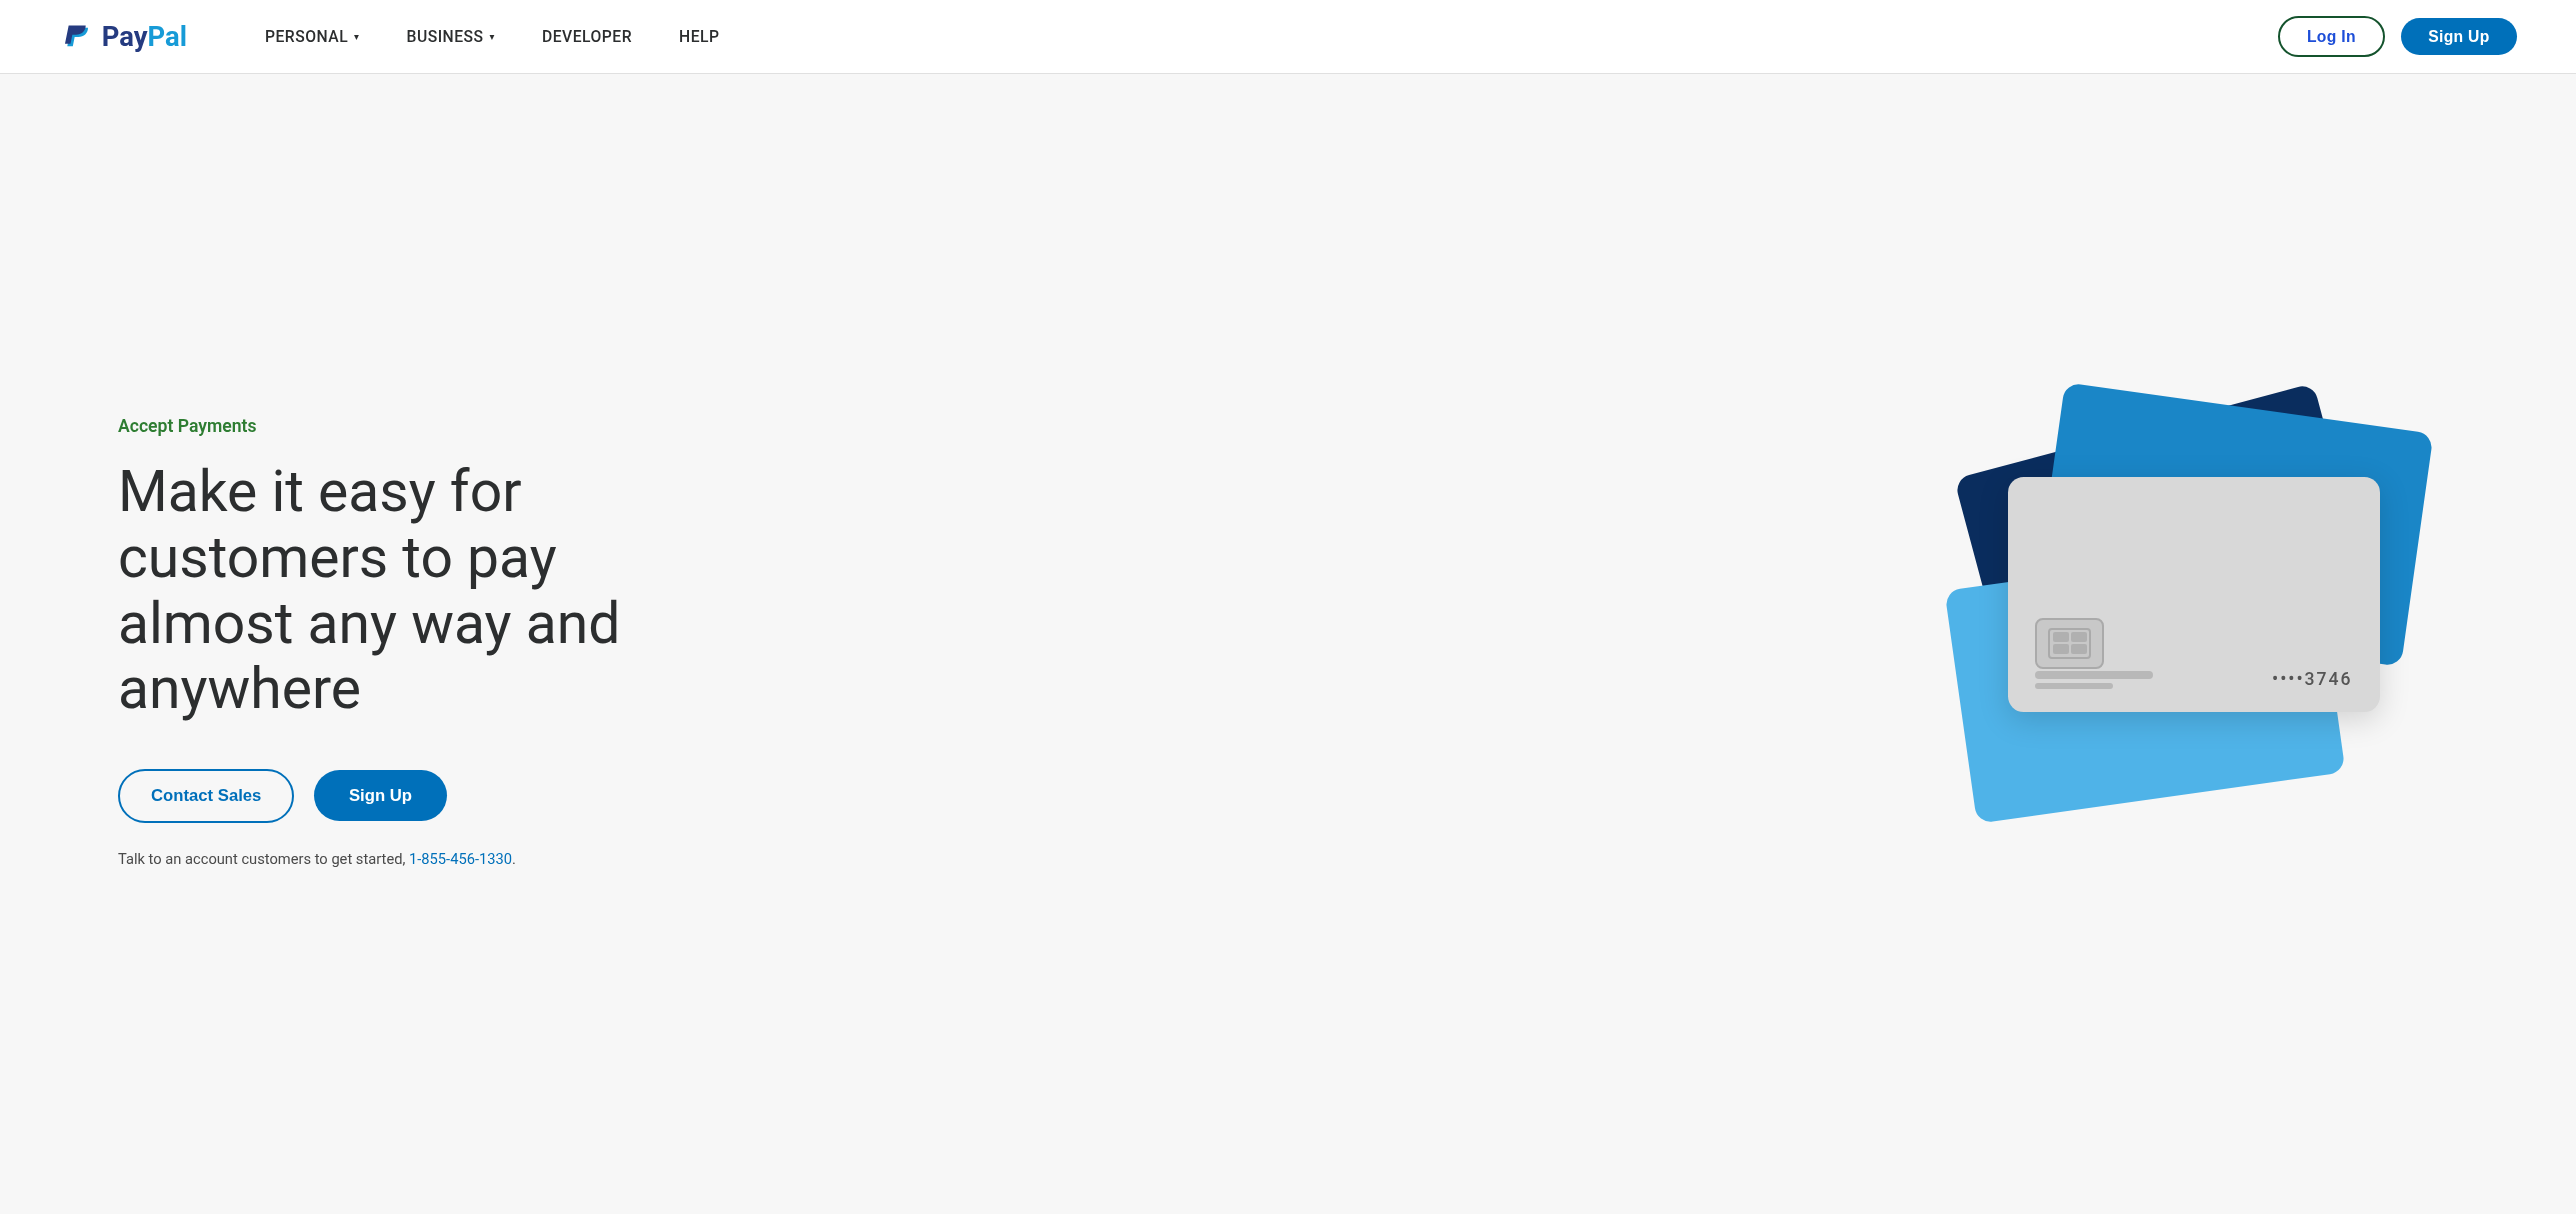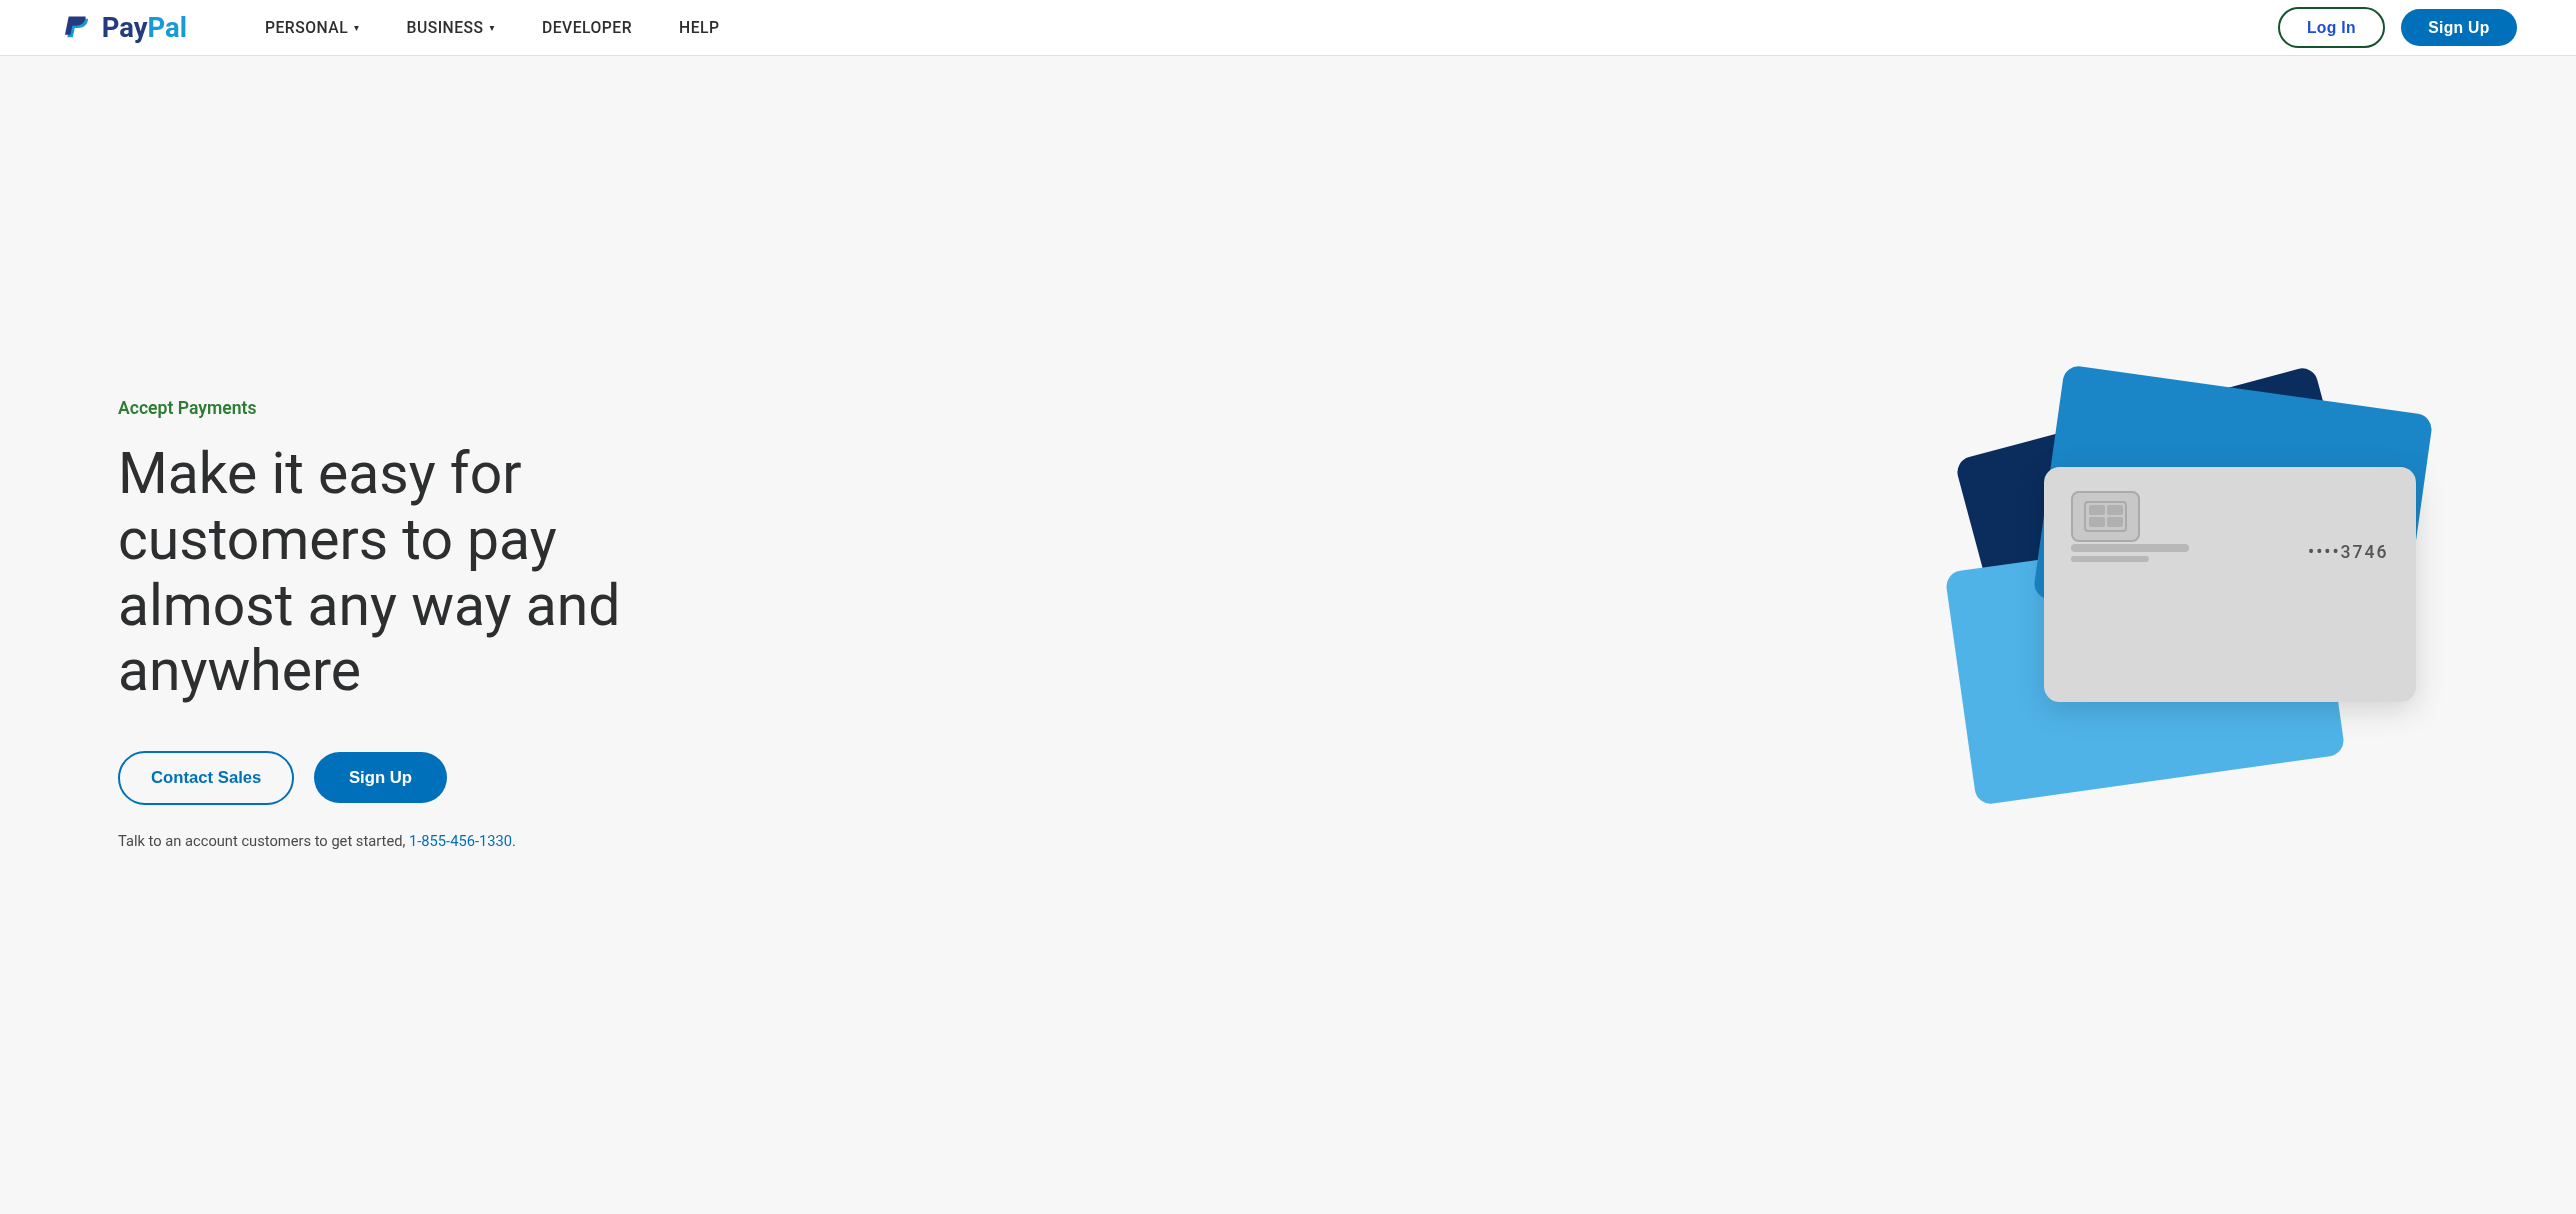--- a/index.html
+++ b/index.html
@@ -14,21 +14,21 @@
       min-height: 100vh;
     }
 
     
     .navbar {
       background: #ffffff;
       border-bottom: 1px solid #e0e0e0;
       display: flex;
       align-items: center;
       padding: 11px 59px;
-      height: 56px;
+      height: 74px;
       position: relative;
       z-index: 10;
     }
 
     .logo-area {
       display: flex;
       align-items: center;
       gap: 7.8px;
       margin-right: 78px;
       text-decoration: none;
@@ -216,29 +216,28 @@
     .card-lightblue {
       background: #4fb3e8;
       top: 157px;
       left: 9.8px;
       transform: rotate(-8deg);
     }
 
     
     .card-main {
       background: #d8d8d8;
-      top: 78px;
+      top: 70px;
       left: 59px;
       transform: rotate(0deg);
       display: flex;
       flex-direction: column;
-      justify-content: flex-start;
+      justify-content: flex-end;
       padding: 23.5px 27.4px;
       box-shadow: 0 7.8px 31px rgba(0,0,0,0.15);
-      margin-left: 36px;
     }
 
     .card-chip {
       width: 69px;
       height: 51px;
       border: 2.9px solid #aaaaaa;
       border-radius: 7.8px;
       display: flex;
       align-items: center;
       justify-content: center;

